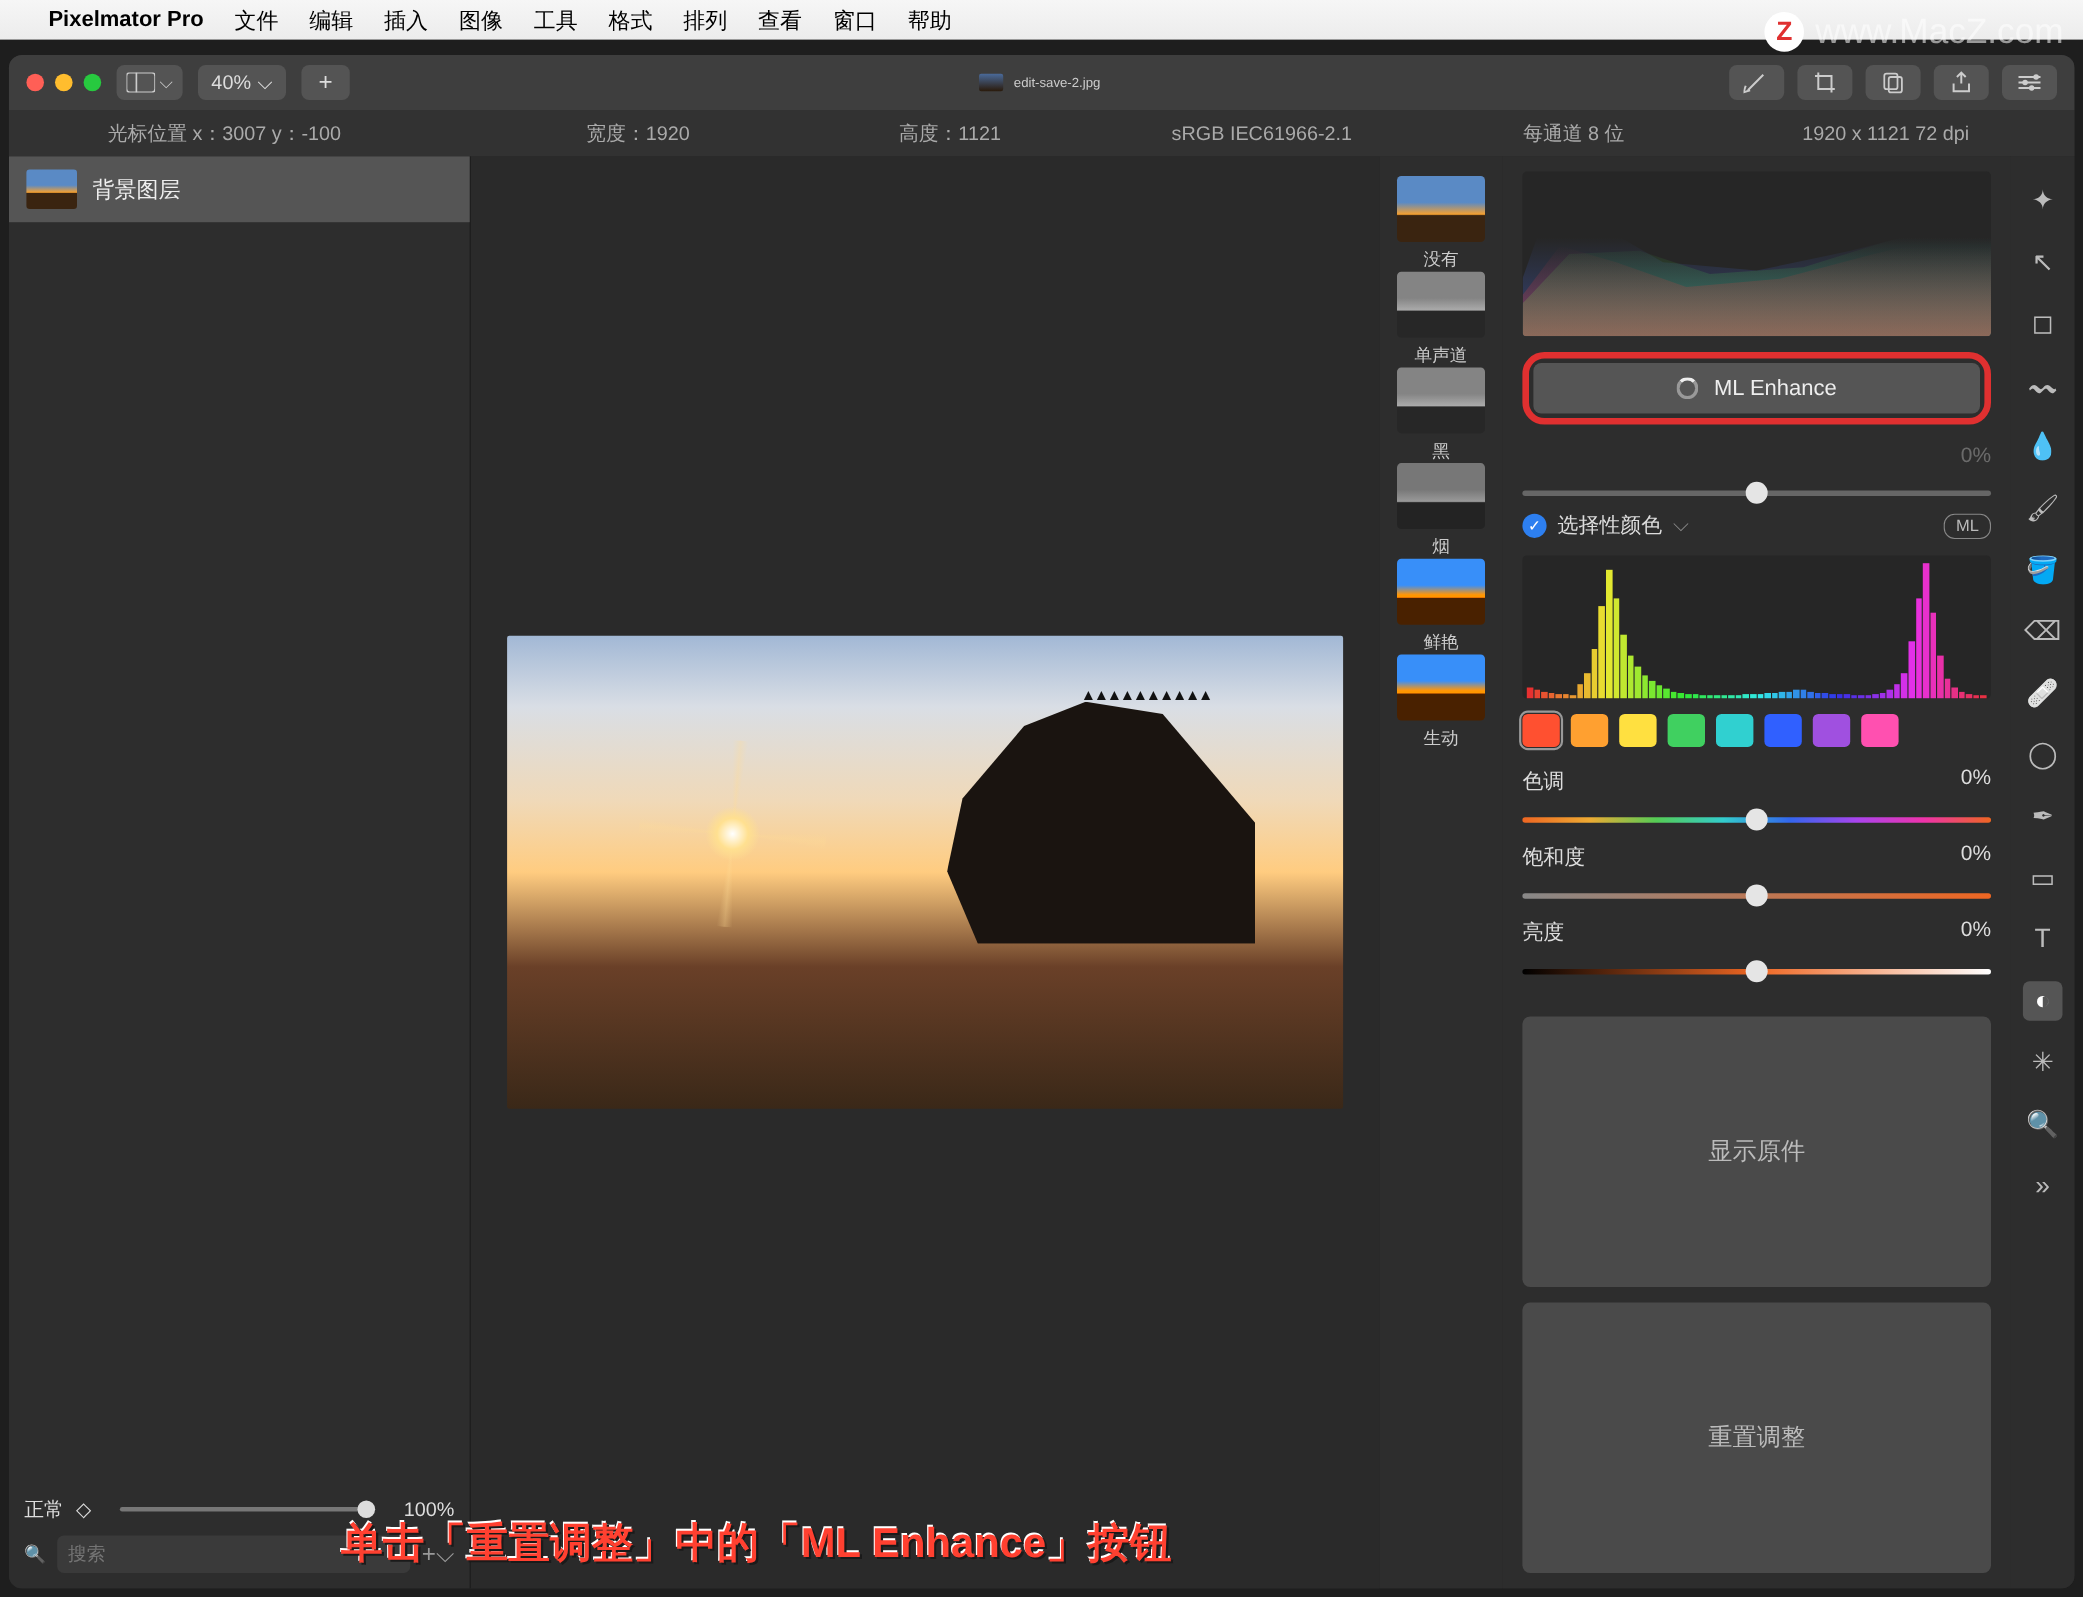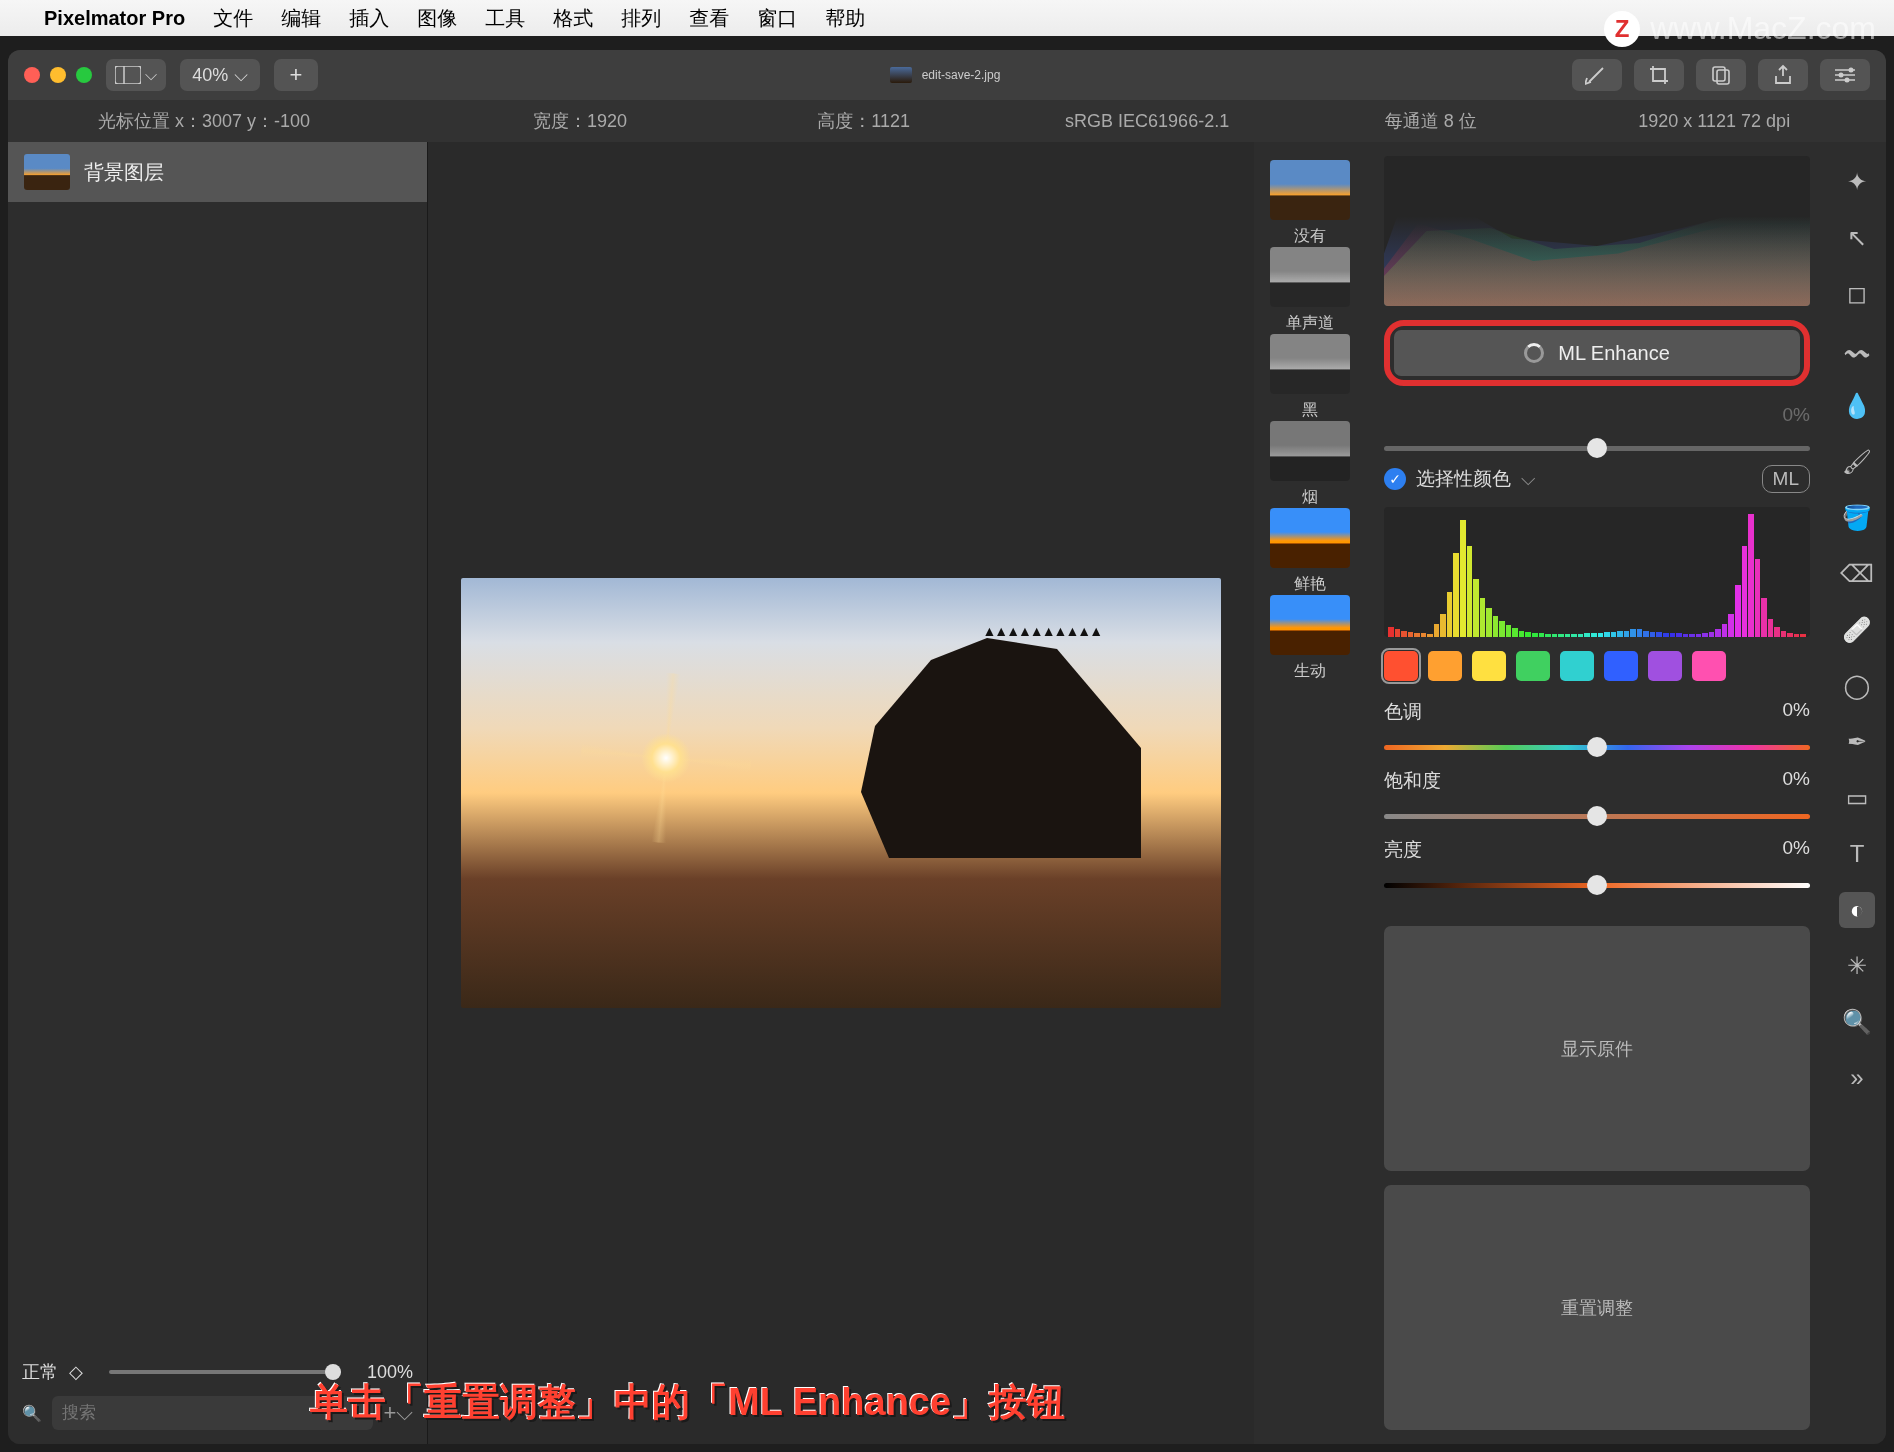--- a/index.html
+++ b/index.html
@@ -77,30 +77,30 @@
 
 .exp-row { display: flex; justify-content: space-between; font-size: 19px; margin-top: 4px; }
 .slider { height: 5px; background: #666; border-radius: 3px; position: relative; margin-top: 6px; }
 .slider .knob { position: absolute; top: -8px; width: 20px; height: 20px; background: #e5e5e5; border-radius: 50%; left: 50%; transform: translateX(-50%); }
 .slider.grad-hue { background: linear-gradient(to right, #e62, #ea3, #5c5, #3cc, #36e, #a4e, #e3a, #e62); }
 .slider.grad-sat { background: linear-gradient(to right, #888, #e62); }
 .slider.grad-lig { background: linear-gradient(to right, #000, #e62, #fff); }
 
 .sel-color-head { display: flex; align-items: center; gap: 10px; font-size: 19px; }
 .sel-check { width: 22px; height: 22px; background: #2d7ff0; border-radius: 50%; display: flex; align-items: center; justify-content: center; color: #fff; font-size: 14px; }
-.ml-badge { margin-left: auto; border: 1px solid #888; border-radius: 10px; padding: 2px 10px; font-size: 19px; color: #bbb; }
+.ml-badge { margin-left: auto; border: 1px solid #888; border-radius: 10px; padding: 2px 10px; font-size: 15px; color: #bbb; }
 
 .sel-hist { height: 130px; background: #262626; border-radius: 4px; position: relative; overflow: hidden; }
 .sel-bars { position: absolute; bottom: 0; left: 0; right: 0; height: 100%; display: flex; align-items: flex-end; gap: 1px; padding: 0 4px; }
 .sel-bars span { flex: 1; }
 
 .swatches { display: flex; gap: 10px; }
 .swatch { width: 34px; height: 30px; border-radius: 5px; }
 .swatch.active { outline: 2px solid #999; outline-offset: 1px; }
-.gray-btn { flex: 1; height: 40px; background: #4a4a4a; border-radius: 7px; display: flex; align-items: center; justify-content: center; color: #bbb; font-size: 18px; }
+.gray-btn { flex: 1; height: 40px; background: #4a4a4a; border-radius: 7px; display: flex; align-items: center; justify-content: center; color: #bbb; font-size: 22px; }
 
 
 .tools { width: 58px; background: #2d2d2d; display: flex; flex-direction: column; align-items: center; gap: 20px; padding: 22px 0; color: #bbb; }
 .tool { width: 36px; height: 36px; display: flex; align-items: center; justify-content: center; font-size: 24px; border-radius: 6px; }
 .tool.active { background: #555; color: #fff; }
 
 
 .annotation { position: absolute; bottom: 24px; left: 310px; font-size: 38px; font-weight: 700; color: #ff4030; text-shadow: 2px 2px 0 #1a1a1a, -1px -1px 0 #fff; }
 
 

